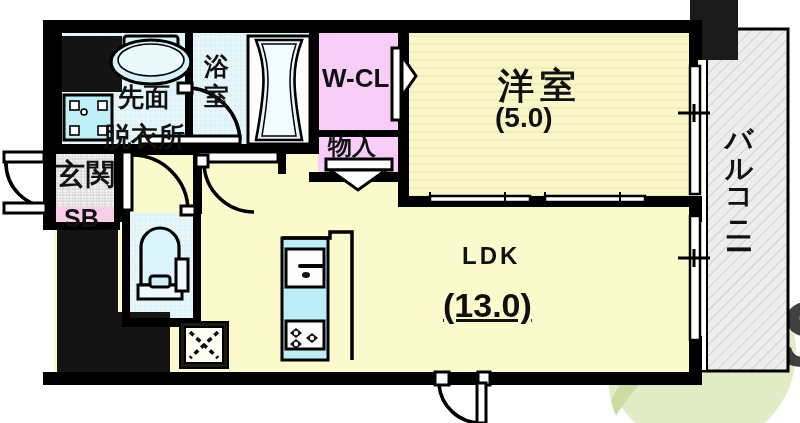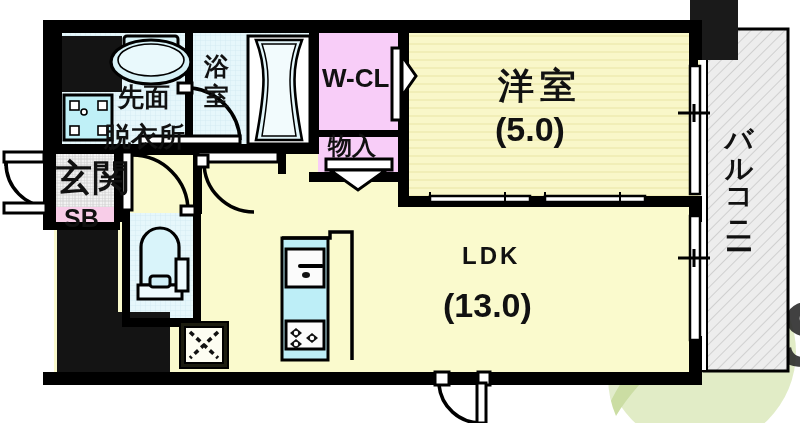--- a/index.html
+++ b/index.html
@@ -265,22 +265,22 @@
 <div class="lbl" style="left:104px;top:113px;font-size:27px;margin-top:11px;">脱衣所</div>
 
 <div class="lbl" style="left:204px;top:54px;font-size:25px;">浴</div>
 <div class="lbl" style="left:204px;top:84px;font-size:25px;">室</div>
 
 <div class="lbl" style="left:322px;top:65px;font-size:26px;">W-CL</div>
 
 <div class="lbl" style="left:328px;top:134px;font-size:24px;">物入</div>
 
 <div class="lbl" style="left:498px;top:56px;font-size:36px;letter-spacing:6px;margin-top:12px;">洋室</div>
-<div class="lbl" style="left:495px;top:104px;font-size:34px;margin-top:8px;">(5.0)</div>
+<div class="lbl" style="left:495px;top:104px;font-size:28px;">(5.0)</div>
 
 <div class="lbl" style="left:462px;top:244px;font-size:24px;letter-spacing:3px;">LDK</div>
-<div class="lbl" style="left:443px;top:288px;font-size:34px;">(13.0)</div>
-
-<div class="lbl" style="left:56px;top:160px;font-size:36px;letter-spacing:1px;">玄関</div>
+<div class="lbl" style="left:443px;top:288px;font-size:34px;text-decoration:underline;">(13.0)</div>
+
+<div class="lbl" style="left:56px;top:160px;font-size:29px;letter-spacing:1px;">玄関</div>
 
 <div class="lbl" style="left:64px;top:206px;font-size:25px;">SB</div>
 
 <div class="lbl vert" style="left:724px;top:108px;font-size:28px;">バルコニー</div>
 
 </body></html>

